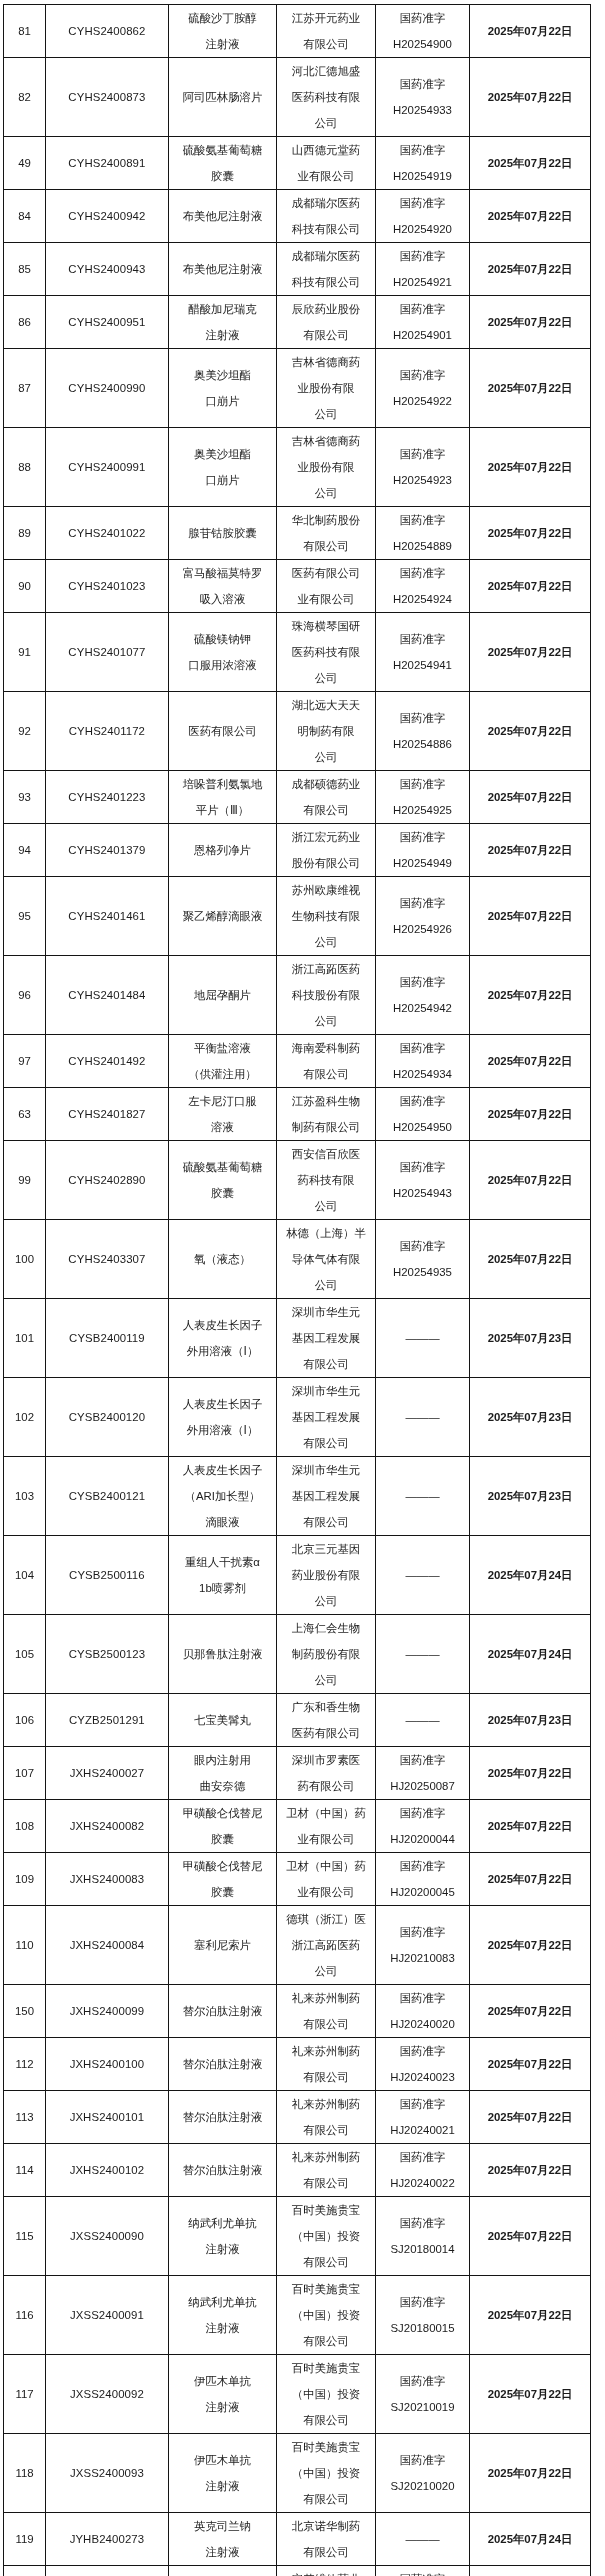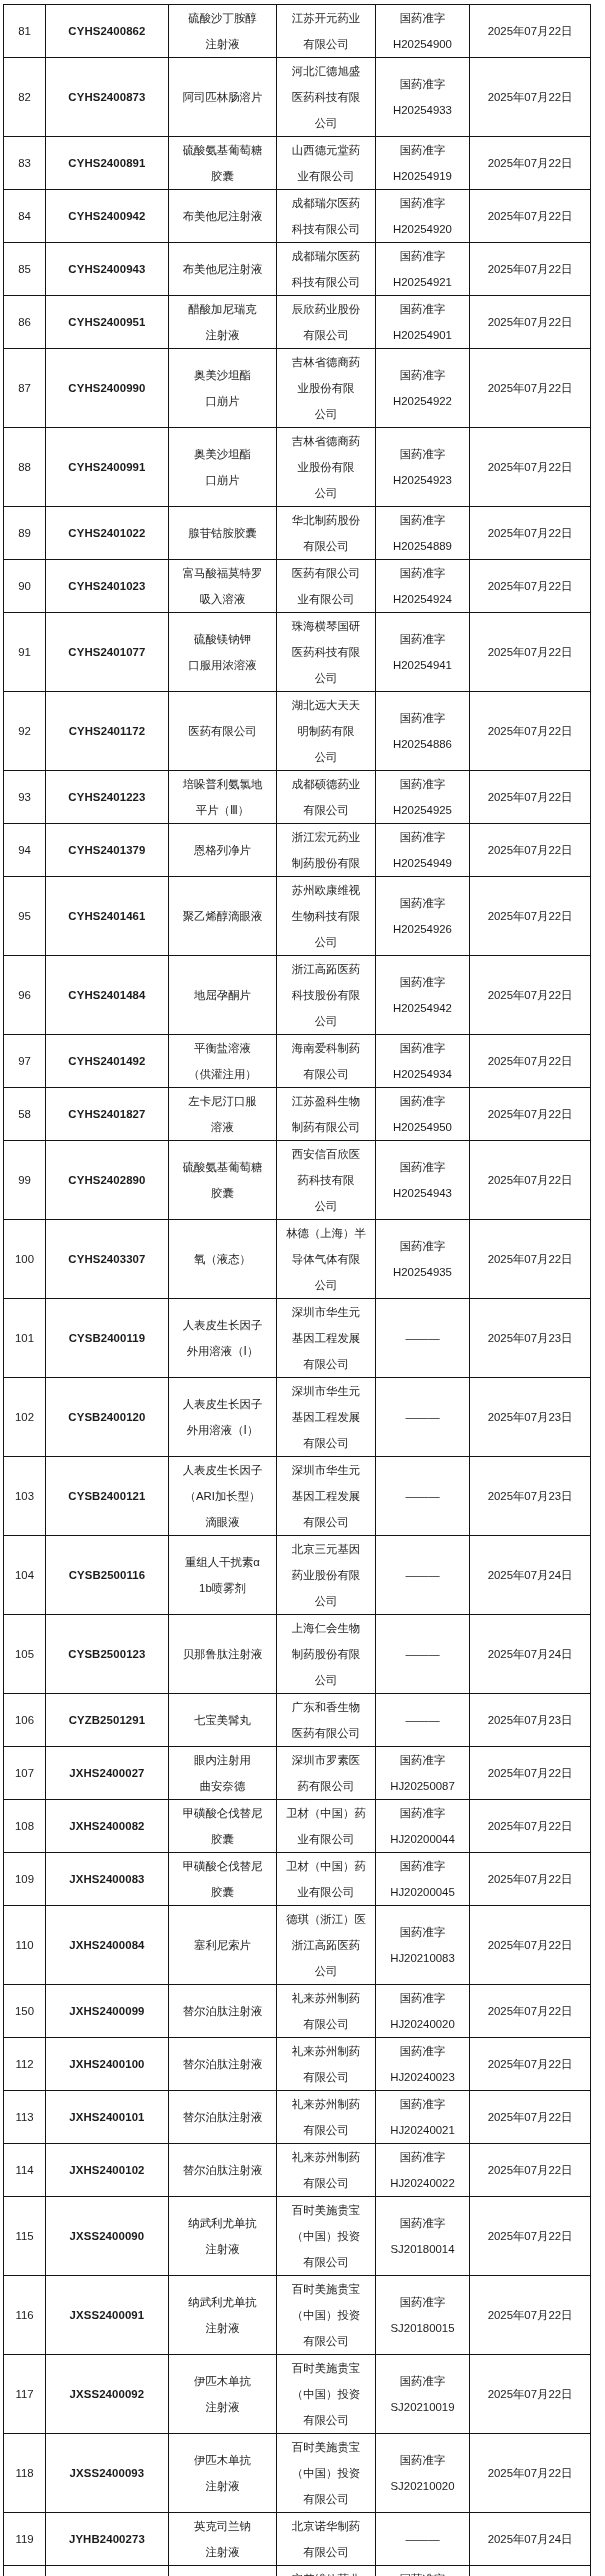--- a/index.html
+++ b/index.html
@@ -25,22 +25,22 @@
     text-align: center;
     vertical-align: middle;
     padding: 0 1.4px;
     font-size: 11.4px;
     line-height: 26px;
     white-space: pre-line;
     overflow: hidden;
     background: #ffffff;
   }
   td.c-no     { font-size: 12px; margin-left: 48px; }
-  td.c-accept { font-size: 12px; letter-spacing: 0.1px; font-weight: bold; }
-  td.c-date   { font-size: 11.8px; }
+  td.c-accept { font-size: 12px; letter-spacing: 0.1px; }
+  td.c-date   { font-size: 11.8px; font-weight: bold; }
   tr.lines-2 { height: 52px; }
   tr.lines-3 { height: 79px; }
 </style>
 </head>
 <body>
 
 <div class="table-wrap">
   <table class="approval-table">
     <colgroup>
       <col style="width:42px">
@@ -67,21 +67,21 @@
     <td class="c-accept">CYHS2400873</td>
     <td class="c-drug">阿司匹林肠溶片</td>
     <td class="c-company">河北汇德旭盛
 医药科技有限
 公司</td>
     <td class="c-approve">国药准字
 H20254933</td>
     <td class="c-date">2025年07月22日</td>
   </tr>
         <tr class="lines-2">
-    <td class="c-no">83</td>
+    <td class="c-no">49</td>
     <td class="c-accept">CYHS2400891</td>
     <td class="c-drug">硫酸氨基葡萄糖
 胶囊</td>
     <td class="c-company">山西德元堂药
 业有限公司</td>
     <td class="c-approve">国药准字
 H20254919</td>
     <td class="c-date">2025年07月22日</td>
   </tr>
         <tr class="lines-2">
@@ -192,21 +192,21 @@
 有限公司</td>
     <td class="c-approve">国药准字
 H20254925</td>
     <td class="c-date">2025年07月22日</td>
   </tr>
         <tr class="lines-2">
     <td class="c-no">94</td>
     <td class="c-accept">CYHS2401379</td>
     <td class="c-drug">恩格列净片</td>
     <td class="c-company">浙江宏元药业
-制药股份有限</td>
+股份有限公司</td>
     <td class="c-approve">国药准字
 H20254949</td>
     <td class="c-date">2025年07月22日</td>
   </tr>
         <tr class="lines-3">
     <td class="c-no">95</td>
     <td class="c-accept">CYHS2401461</td>
     <td class="c-drug">聚乙烯醇滴眼液</td>
     <td class="c-company">苏州欧康维视
 生物科技有限
@@ -231,21 +231,21 @@
     <td class="c-accept">CYHS2401492</td>
     <td class="c-drug">平衡盐溶液
 （供灌注用）</td>
     <td class="c-company">海南爱科制药
 有限公司</td>
     <td class="c-approve">国药准字
 H20254934</td>
     <td class="c-date">2025年07月22日</td>
   </tr>
         <tr class="lines-2">
-    <td class="c-no">58</td>
+    <td class="c-no">63</td>
     <td class="c-accept">CYHS2401827</td>
     <td class="c-drug">左卡尼汀口服
 溶液</td>
     <td class="c-company">江苏盈科生物
 制药有限公司</td>
     <td class="c-approve">国药准字
 H20254950</td>
     <td class="c-date">2025年07月22日</td>
   </tr>
         <tr class="lines-3">

